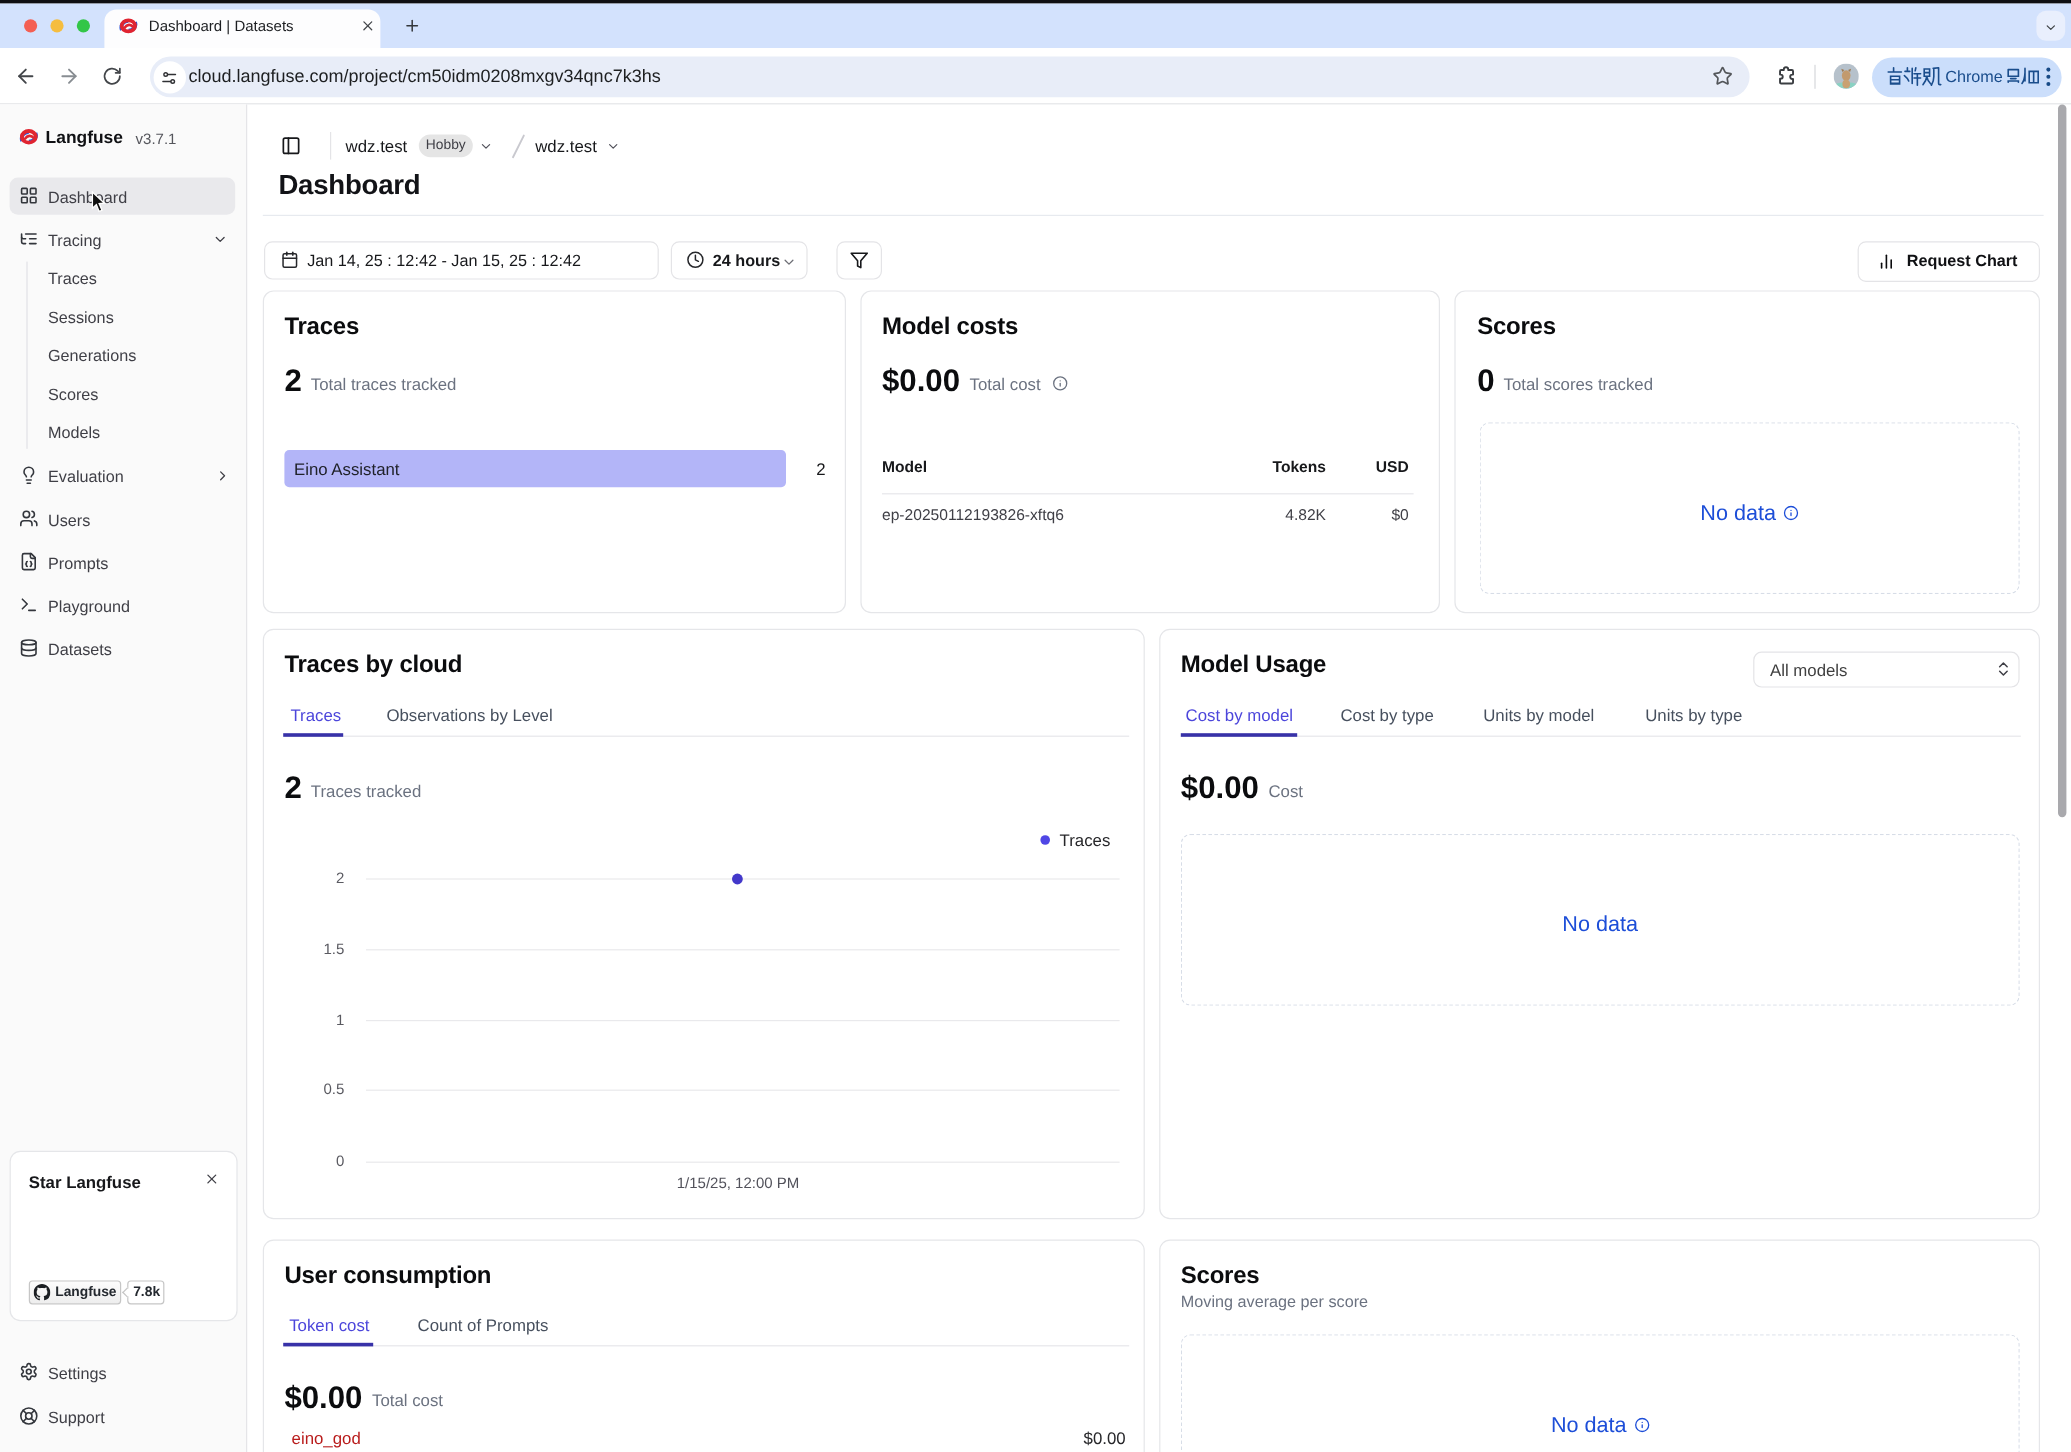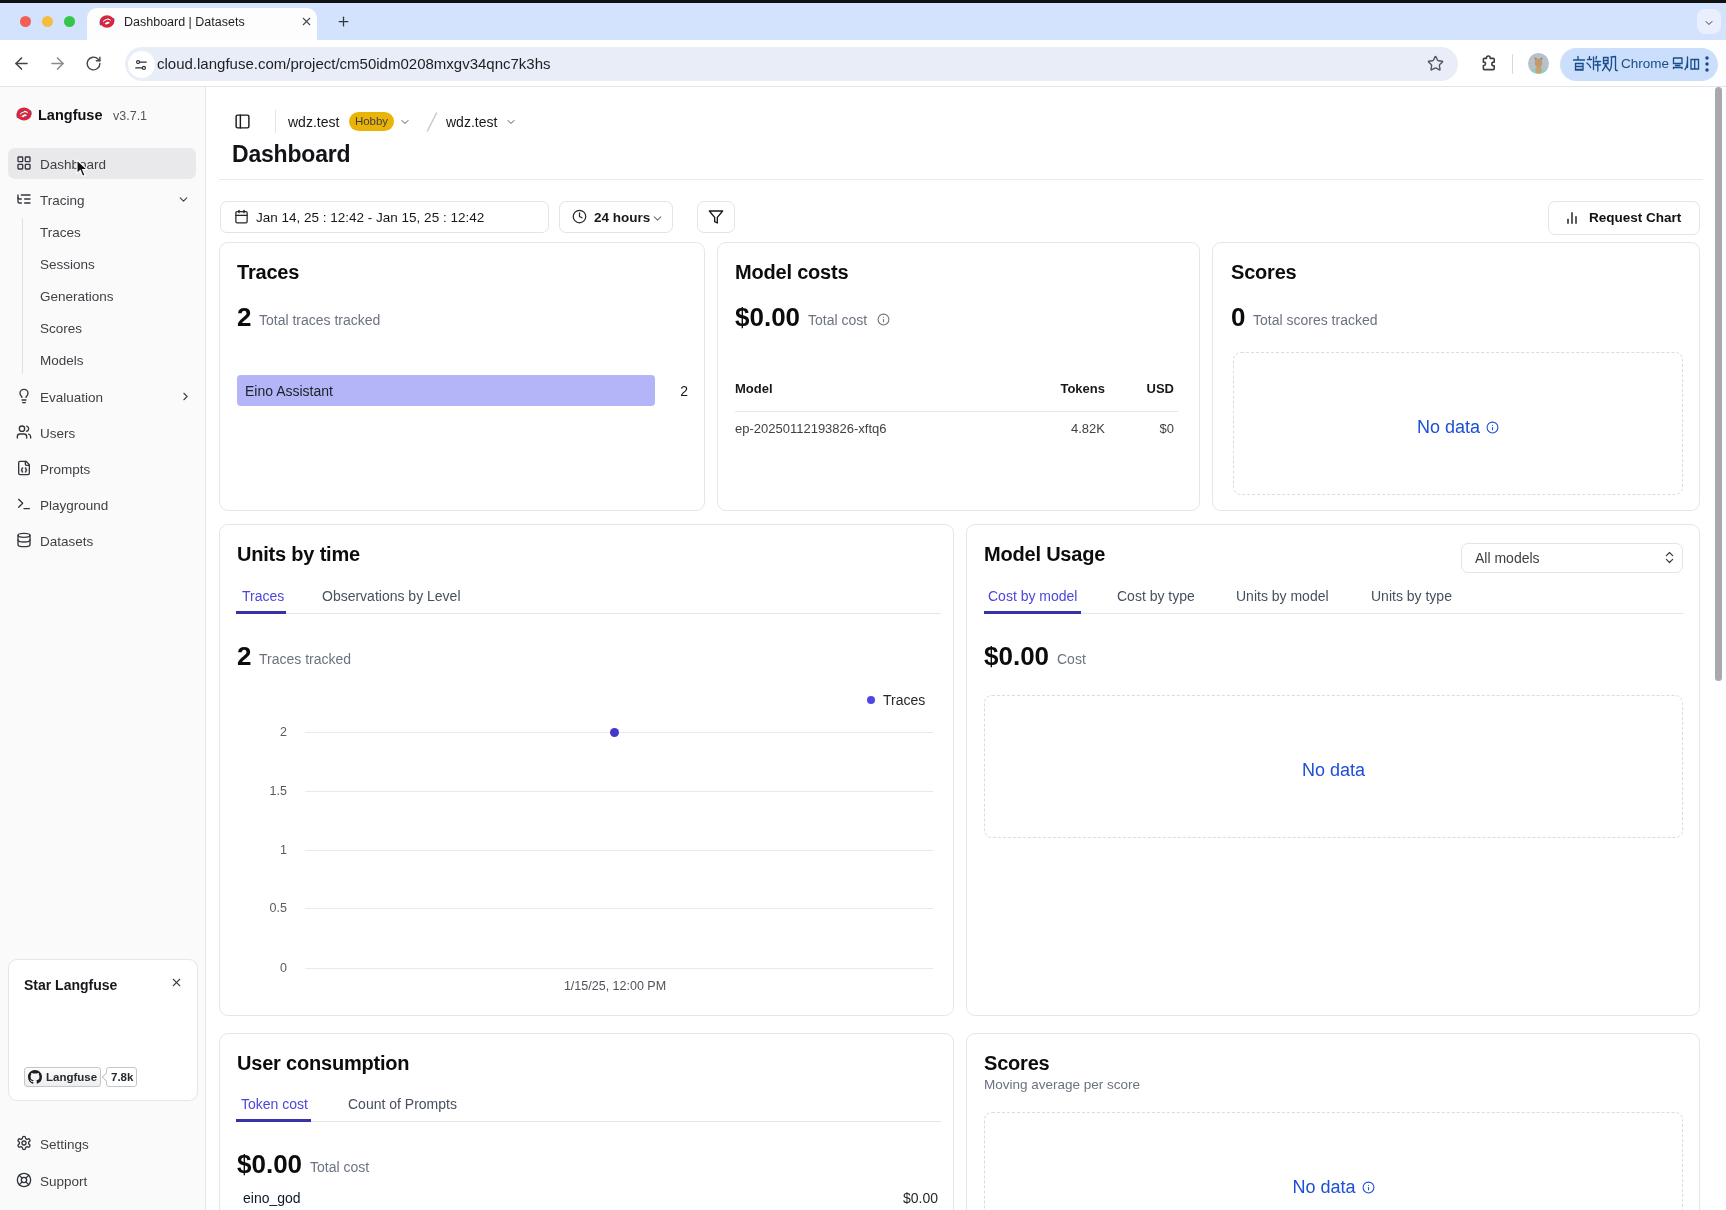--- a/index.html
+++ b/index.html
@@ -253,21 +253,21 @@
 <div class="a f13" style="left:40px;top:1173.5px">Support</div>
 
 <div class="a" style="left:234px;top:113px;color:#17181b">
       <svg class="i" width="17" height="17" viewBox="0 0 24 24">
         <rect width="18" height="18" x="3" y="3" rx="2"></rect>
         <path d="M9 3v18"></path>
       </svg>
     </div>
 <div class="a" style="left:275px;top:110px;width:1px;height:23px;background:#e4e4e7"></div>
 <div class="a" style="left:288px;top:114px;font-size:14px;font-weight:500;color:#17181b">wdz.test</div>
-<div class="a" style="left:349px;top:112px;width:45px;height:19px;background:#eab308;border-radius:10px;text-align:center;font-size:11.5px;font-weight:500;color:#3f3f46;line-height:19px">Hobby</div>
+<div class="a" style="left:349px;top:112px;width:45px;height:19px;background:#e5e5e5;border-radius:10px;text-align:center;font-size:11.5px;font-weight:500;color:#3f3f46;line-height:19px">Hobby</div>
 <div class="a" style="left:399px;top:116px;color:#52525b">
       <svg class="i" width="12" height="12" viewBox="0 0 24 24">
         <path d="m6 9 6 6 6-6"></path>
       </svg>
     </div>
 <div class="a" style="left:424px;top:110px;color:#d0d0d5"><svg width="16" height="24" viewBox="0 0 16 24">
         <path d="M12.5 3 L3.5 21" stroke="#c9c9cf" stroke-width="1.6" stroke-linecap="round" fill="none"></path>
       </svg></div>
 <div class="a" style="left:446px;top:114px;font-size:14px;font-weight:500;color:#17181b">wdz.test</div>
 <div class="a" style="left:505px;top:116px;color:#52525b">
@@ -347,21 +347,21 @@
 <div class="metric" style="left:1231px;top:298px">0</div>
 <div class="msub" style="left:1253px;top:309px">Total scores tracked</div>
 <div class="dashed" style="left:1233px;top:352px;width:450px;height:143px"></div>
 <div class="nodata" style="left:1233px;top:417px;width:450px">No data <svg class="i" width="13" height="13" viewBox="0 0 24 24" stroke-width="1.8">
         <circle cx="12" cy="12" r="10"></circle>
         <path d="M12 16v-4"></path>
         <path d="M12 8h.01"></path>
       </svg></div>
 
 <div class="card" style="left:219px;top:524px;width:735px;height:492px"></div>
-<div class="ctitle" style="left:237px;top:537px">Units by time</div>
+<div class="ctitle" style="left:237px;top:537px">Traces by cloud</div>
 <div class="tab-on" style="left:242px;top:588px">Traces</div>
 <div class="tab-off" style="left:322px;top:588px">Observations by Level</div>
 <div class="tabbord" style="left:237px;top:613px;width:704px"></div>
 <div class="tabline" style="left:236px;top:611px;width:50px"></div>
 <div class="metric" style="left:237px;top:637px">2</div>
 <div class="msub" style="left:259px;top:648px">Traces tracked</div>
 <div class="a" style="left:867px;top:696px;width:8px;height:8px;border-radius:50%;background:#4f46e5"></div>
 <div class="a" style="left:883px;top:692px;font-size:14px;color:#27272a">Traces</div>
 <div class="gline" style="left:305px;top:732px;width:628px"></div>
 <div class="gline" style="left:305px;top:791px;width:628px"></div>
@@ -398,21 +398,21 @@
 <div class="nodata" style="left:984px;top:760px;width:699px">No data</div>
 
 <div class="card" style="left:219px;top:1033px;width:735px;height:492px"></div>
 <div class="ctitle" style="left:237px;top:1046px">User consumption</div>
 <div class="tab-on" style="left:241px;top:1096px">Token cost</div>
 <div class="tab-off" style="left:348px;top:1096px">Count of Prompts</div>
 <div class="tabbord" style="left:237px;top:1121px;width:704px"></div>
 <div class="tabline" style="left:236px;top:1119px;width:75px"></div>
 <div class="metric" style="left:237px;top:1145px">$0.00</div>
 <div class="msub" style="left:310px;top:1156px">Total cost</div>
-<div class="a" style="left:243px;top:1190px;font-size:14px;color:#0f172a">eino_god</div>
+<div class="a" style="left:243px;top:1190px;font-size:14px;color:#b91c1c">eino_god</div>
 <div class="a" style="left:858px;top:1190px;width:80px;text-align:right;font-size:14px;color:#27272a">$0.00</div>
 
 <div class="card" style="left:966px;top:1033px;width:734px;height:492px"></div>
 <div class="ctitle" style="left:984px;top:1046px">Scores</div>
 <div class="a" style="left:984px;top:1077px;font-size:13.5px;color:#6b7280">Moving average per score</div>
 <div class="dashed" style="left:984px;top:1112px;width:699px;height:143px"></div>
 <div class="nodata" style="left:984px;top:1177px;width:699px">No data <svg class="i" width="13" height="13" viewBox="0 0 24 24" stroke-width="1.8">
         <circle cx="12" cy="12" r="10"></circle>
         <path d="M12 16v-4"></path>
         <path d="M12 8h.01"></path>

